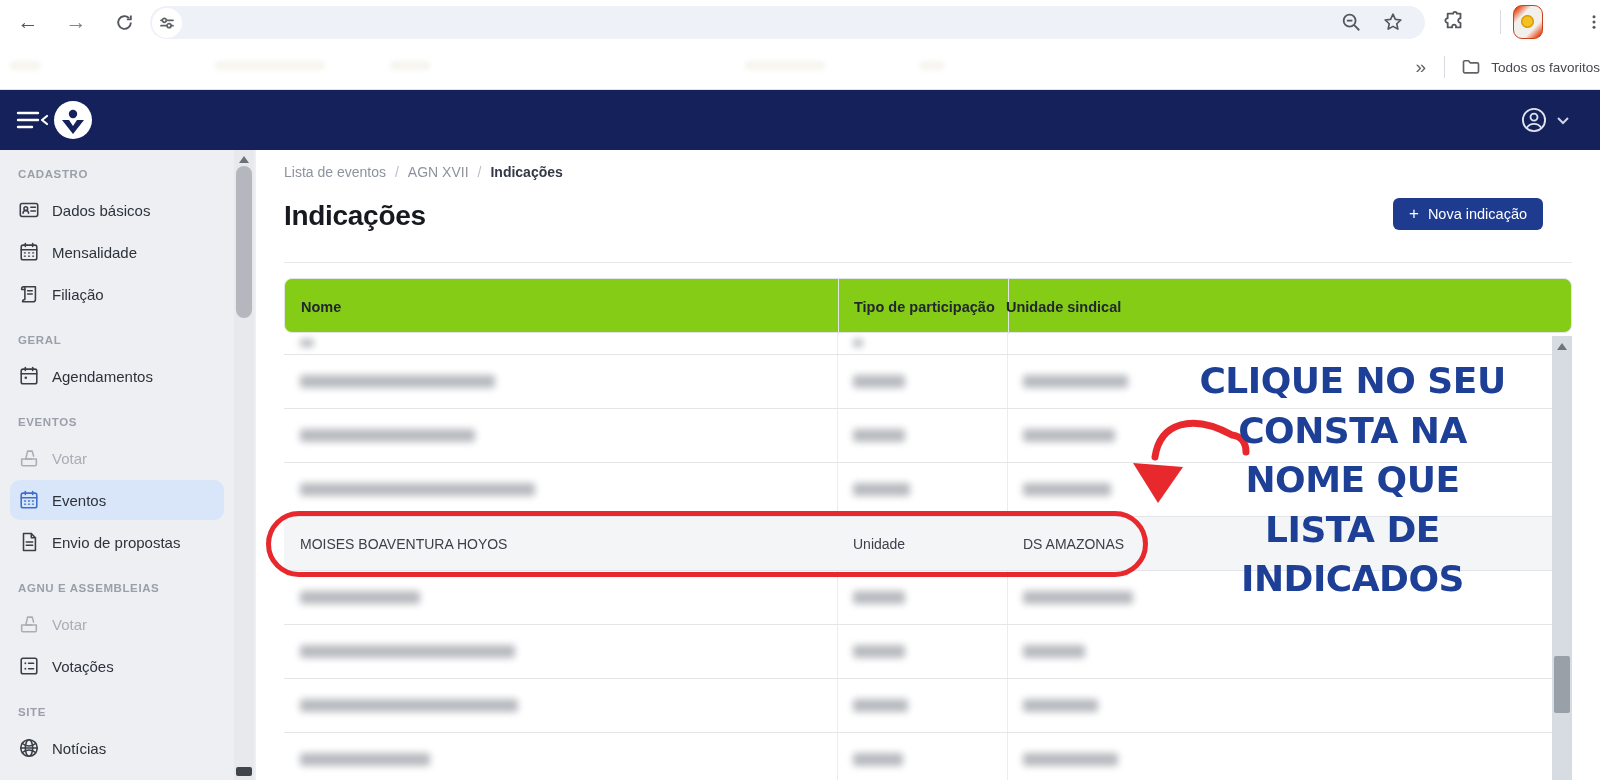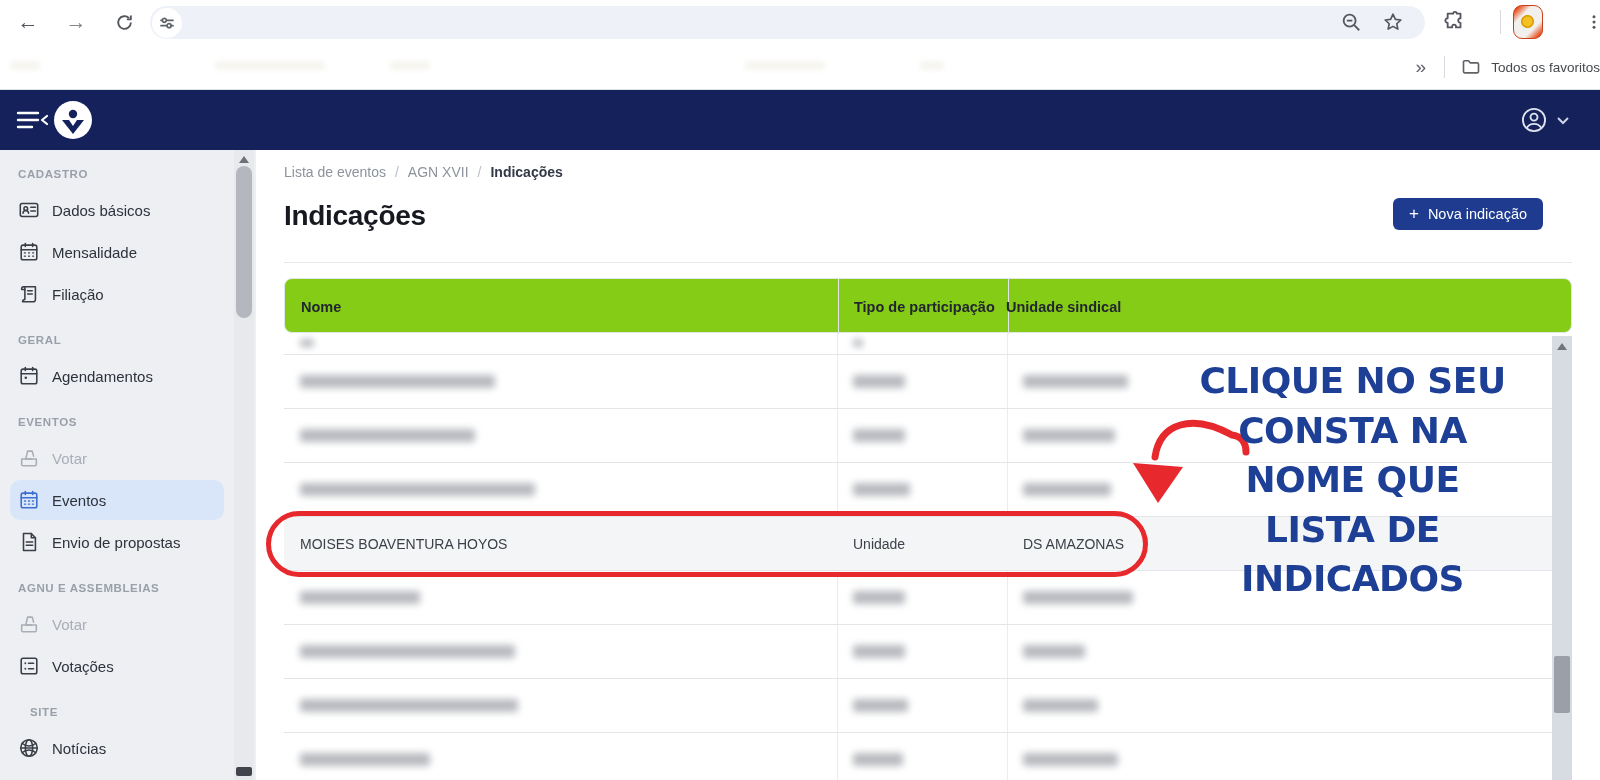--- a/index.html
+++ b/index.html
@@ -290,21 +290,21 @@
             <svg width="22" height="22" viewBox="0 0 24 24" fill="none" stroke="currentColor" stroke-width="1.7" stroke-linecap="round" stroke-linejoin="round">
               <rect x="3.5" y="3.5" width="17" height="17" rx="2"></rect>
               <circle cx="8" cy="9" r="1" fill="currentColor" stroke="none"></circle>
               <circle cx="8" cy="15" r="1" fill="currentColor" stroke="none"></circle>
               <line x1="11.5" y1="9" x2="17" y2="9"></line>
               <line x1="11.5" y1="15" x2="17" y2="15"></line>
             </svg>
           </span>
           <span class="s-lab">Votações</span>
         </div>
-        <span class="side-label" style="margin: 20px 12px 10px;">SITE</span>
+        <span class="side-label" style="margin: 20px 0px 10px;">SITE</span>
         <div class="side-item">
           <span class="s-ico">
             <svg width="22" height="22" viewBox="0 0 24 24" fill="none" stroke="currentColor" stroke-width="1.7" stroke-linecap="round" stroke-linejoin="round">
               <circle cx="12" cy="12" r="9"></circle>
               <ellipse cx="12" cy="12" rx="4" ry="9"></ellipse>
               <line x1="3" y1="12" x2="21" y2="12"></line>
               <path d="M4.5 6.8a11 11 0 0 0 15 0M4.5 17.2a11 11 0 0 1 15 0"></path>
             </svg>
           </span>
           <span class="s-lab">Notícias</span>

